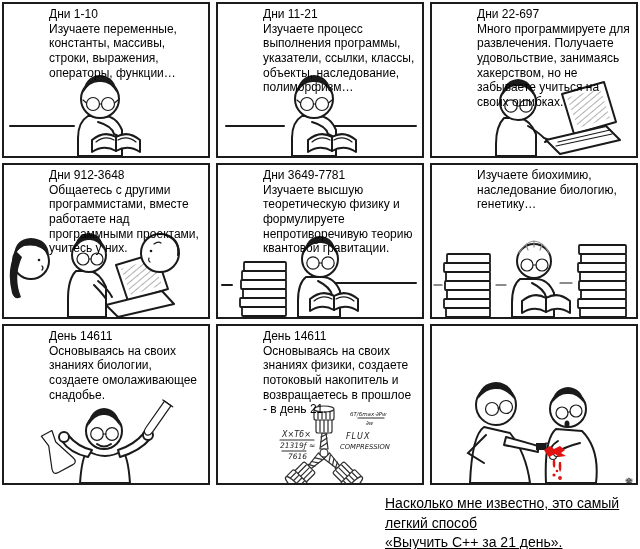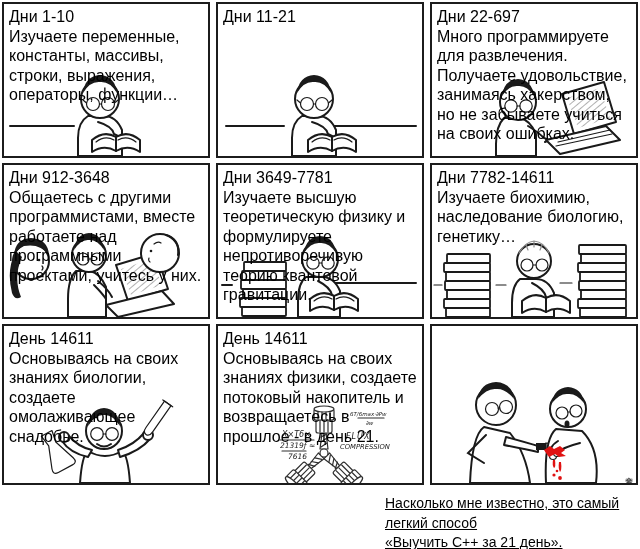--- a/index.html
+++ b/index.html
@@ -2,21 +2,21 @@
 <html><head>
 <meta charset="utf-8">
 <style>
   html,body{margin:0;padding:0;background:#fff;}
   .comic{position:relative;width:640px;height:549px;background:#fff;
          font-family:"Liberation Sans",sans-serif;color:#000;overflow:hidden;}
   .grid{position:absolute;left:2px;top:2px;width:636px;
         display:grid;grid-template-columns:repeat(3,1fr);
         grid-template-rows:156px 156px 161px;gap:5px 6px;}
   .panel{position:relative;border:2px solid #1c1c1c;background:#fff;overflow:hidden;}
-  .caption{position:relative;z-index:2;padding:3px 5px 0 5px;font-size:16px;line-height:1.22;}
+  .caption{position:relative;z-index:2;padding:3px 5px 0 5px;font-size:12px;line-height:1.22;margin-left:40px;}
   .cap-title{white-space:nowrap;}
   .art{position:absolute;left:0;top:0;width:100%;height:100%;z-index:1;}
   
   .s {fill:#fff;stroke:#1a1a1a;stroke-width:2;stroke-linejoin:round;stroke-linecap:round;}
   .f {fill:#1a1a1a;stroke:none;}
   .sn{fill:none;stroke:#1a1a1a;stroke-width:2;stroke-linecap:round;}
   .t1{stroke-width:1.2;}
   .bk{fill:#fff;stroke:#1a1a1a;stroke-width:1.8;stroke-linejoin:round;}
   .gry{stroke:#8a8a8a;}
   .sk {fill:#fff;stroke:#2e2e2e;stroke-width:1.2;stroke-linejoin:round;stroke-linecap:round;}
@@ -59,20 +59,21 @@
           <path class="s" d="M88 136 Q100 126 112 133 L112 147 Q100 140 88 148 Z"></path>
           <path class="s" d="M136 136 Q124 126 112 133 L112 147 Q124 140 136 148 Z"></path>
           <path class="sn t1" d="M112 133 V147 M92 138 Q101 131 110 136 M132 138 Q123 131 114 136"></path>
         </g>
       </svg>
     </div>
 
     <div class="panel">
       <div class="caption">
         <div class="cap-title">Дни 11-21</div>
+        <div>Изучаете процесс выполнения программы, указатели, ссылки, классы, объекты, наследование, полиморфизм…</div>
       </div>
       <svg class="art" viewBox="0 0 204 152" preserveAspectRatio="xMidYMax meet">
         <g>
             <path class="sn" d="M8 122 H66 M112 122 H198"></path>
           </g>
         <g>
           <path class="s" d="M84 112 Q74 118 74 134 L74 152 H118 V126 Q112 112 100 112 Z"></path>
           <path class="sn" d="M94 118 Q108 122 110 130 l6 3"></path>
           <circle class="s" cx="96" cy="95" r="19"></circle>
           <path class="f" d="M79 89 Q81 72 96 71 Q111 72 113 89 Q106 77 96 78 Q86 77 79 89 Z"></path>
@@ -195,21 +196,20 @@
         <g>
           <path class="s" d="M92 134 Q104 124 116 131 L116 145 Q104 138 92 146 Z"></path>
           <path class="s" d="M140 134 Q128 124 116 131 L116 145 Q128 138 140 146 Z"></path>
           <path class="sn t1" d="M116 131 V145 M96 136 Q105 129 114 134 M136 136 Q127 129 118 134"></path>
         </g>
       </svg>
     </div>
 
     <div class="panel">
       <div class="caption">
-        <div class="cap-title">Дни 7782-14611</div>
         <div>Изучаете биохимию, наследование биологию, генетику…</div>
       </div>
       <svg class="art" viewBox="0 0 204 152" preserveAspectRatio="xMidYMax meet">
         <g>
             <path class="sn t1" d="M2 120 H10 M64 120 H74 M128 118 H140"></path>
           </g>
         <g>
           <rect class="bk" x="14" y="143" width="44" height="9" rx="1"></rect>
             <rect class="bk" x="12" y="134" width="46" height="9" rx="1"></rect>
           <rect class="bk" x="15" y="125" width="43" height="9" rx="1"></rect>

